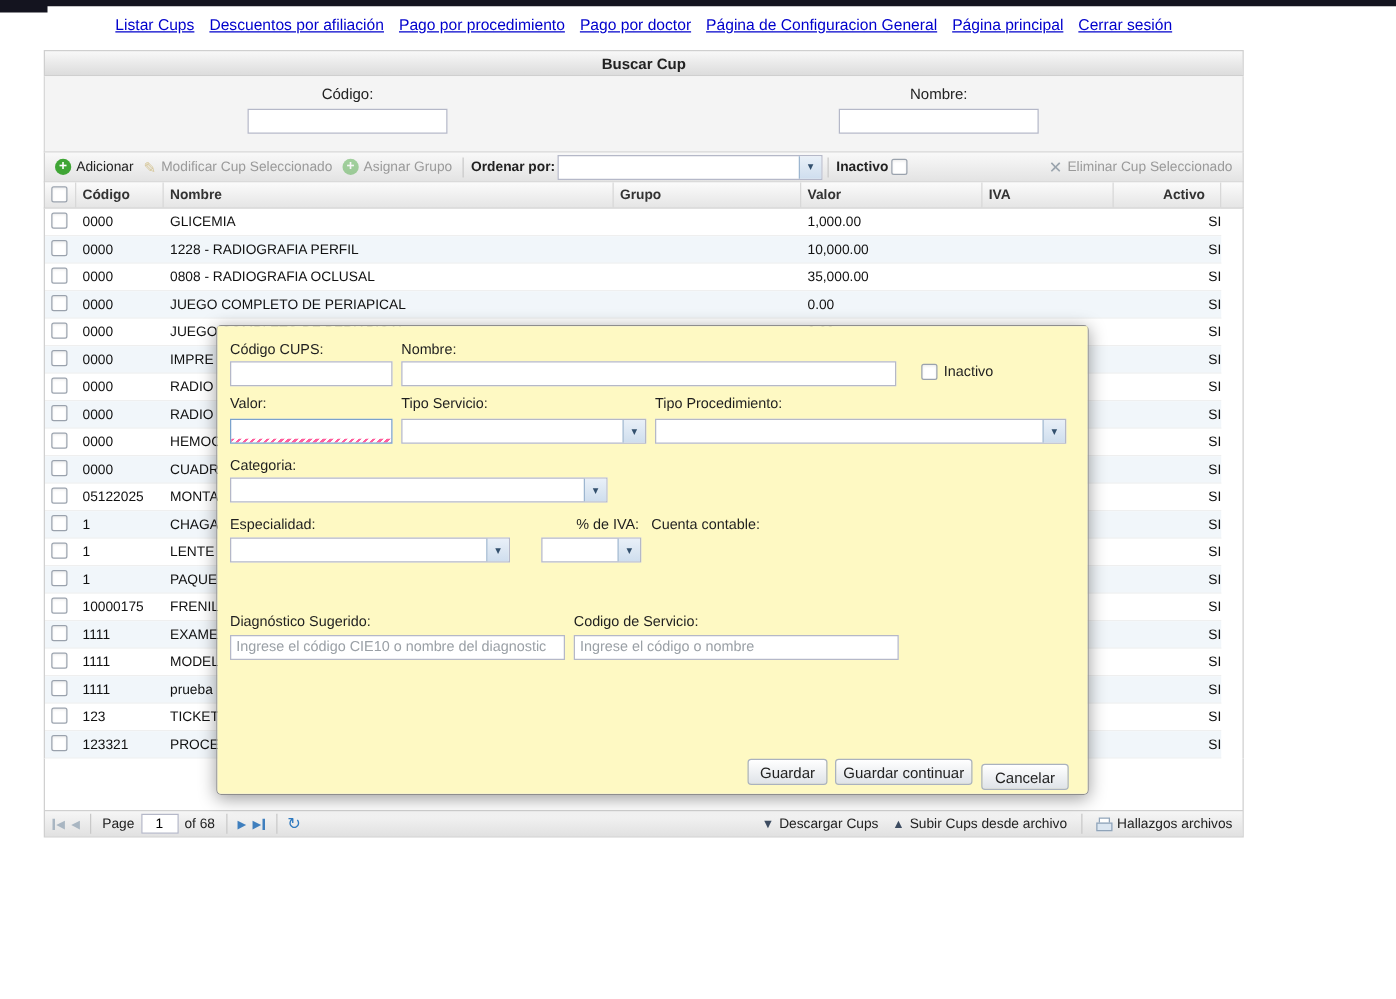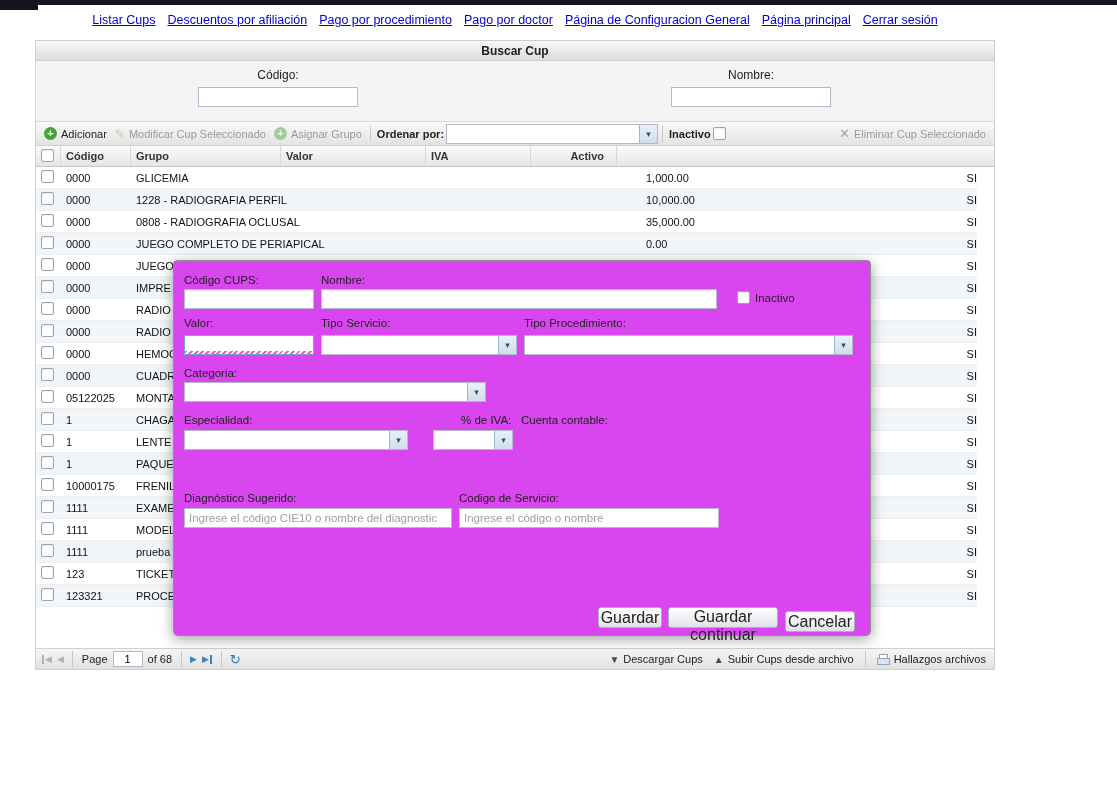--- a/index.html
+++ b/index.html
@@ -91,29 +91,29 @@
 
   
   .window { position:absolute; left:173px; top:260px; width:696px; z-index:20; border:1px solid #8e8e8e;
             border-radius:4px; box-shadow:0 3px 14px rgba(0,0,0,.38); }
   .win-header { height:20px; line-height:20px; padding-left:9px; font-size:11.5px; font-weight:bold; color:#333a42;
                 background:linear-gradient(rgba(241,244,247,.72), rgba(213,219,227,.72));
                 border-bottom:1px solid rgba(165,173,184,.55); border-radius:3px 3px 0 0; position:relative; }
   .win-close { position:absolute; right:5px; top:3px; width:14px; height:14px; box-sizing:border-box;
                border:1px solid #8d9cb0; border-radius:2px; background:#e8edf4; color:#55606e;
                font-size:11px; line-height:11px; text-align:center; cursor:pointer; }
-  .win-body { position:relative; height:374px; background:#d946ef; border-radius:0 0 3px 3px; }
+  .win-body { position:relative; height:374px; background:#fef9c3; border-radius:0 0 3px 3px; }
   .dlg-label { position:absolute; font-size:11.5px; color:#1f1f1f; white-space:nowrap; }
   .win-body .txt, .win-body .combo { position:absolute; }
   .win-body .checkbox { position:absolute; }
   .txt.invalid { border-color:#7ba2cc;
                  background-image:repeating-linear-gradient(135deg,#ff5f9e 0,#ff5f9e 2px,rgba(255,255,255,0) 2px,rgba(255,255,255,0) 4px);
                  background-size:100% 3px; background-position:left bottom; background-repeat:no-repeat; }
   .btn { position:absolute; height:21px; box-sizing:border-box; border:1px solid #aab2bf; border-radius:3px;
-         background:linear-gradient(#ffffff,#dfe3e8); font-family:inherit; font-size:16px; color:#222;
+         background:linear-gradient(#ffffff,#dfe3e8); font-family:inherit; font-size:12px; color:#222;
          text-align:center; cursor:pointer; padding:0; }
 </style>
 </head>
 <body>
 
 <div id="screen">
   <div class="chrome-strip"></div>
   <div class="chrome-corner"></div>
 
   <nav class="top-nav"><a href="#" class="nav-link">Listar Cups</a><a href="#" class="nav-link">Descuentos por afiliación</a><a href="#" class="nav-link">Pago por procedimiento</a><a href="#" class="nav-link">Pago por doctor</a><a href="#" class="nav-link">Página de Configuracion General</a><a href="#" class="nav-link">Página principal</a><a href="#" class="nav-link">Cerrar sesión</a></nav>
@@ -156,20 +156,21 @@
         <span class="x-icon">✕</span>
         <span>Eliminar Cup Seleccionado</span>
       </span>
     </div>
 
     <div class="grid-header">
       <div class="gh c-check">
         <span class="checkbox"></span>
       </div>
       <div class="gh c-codigo">Código</div>
+      <div class="gh c-nombre">Nombre</div>
       <div class="gh c-cuenta">Grupo</div>
       <div class="gh c-valor">Valor</div>
       <div class="gh c-iva">IVA</div>
       <div class="gh c-activo">Activo</div>
       <div class="gh c-gutter"></div>
     </div>
 
     <div class="grid-body">
         <div class="grow">
           <div class="gc c-check"><span class="checkbox"></span></div>

